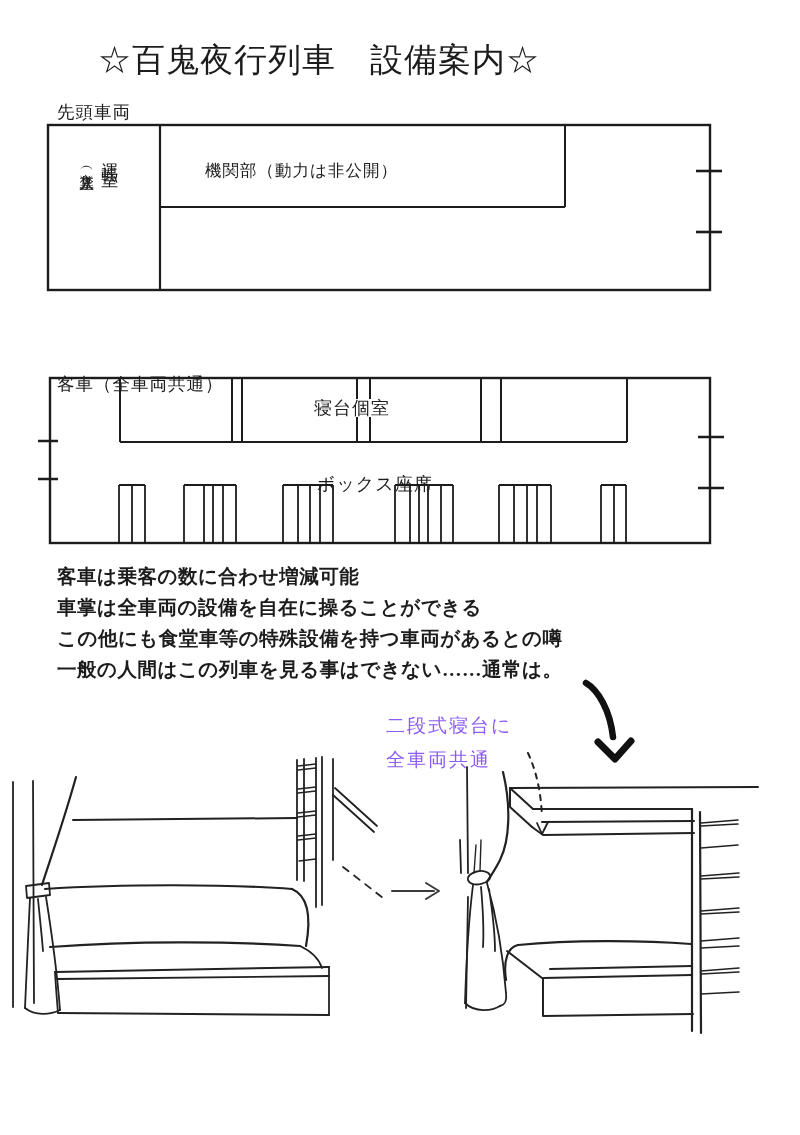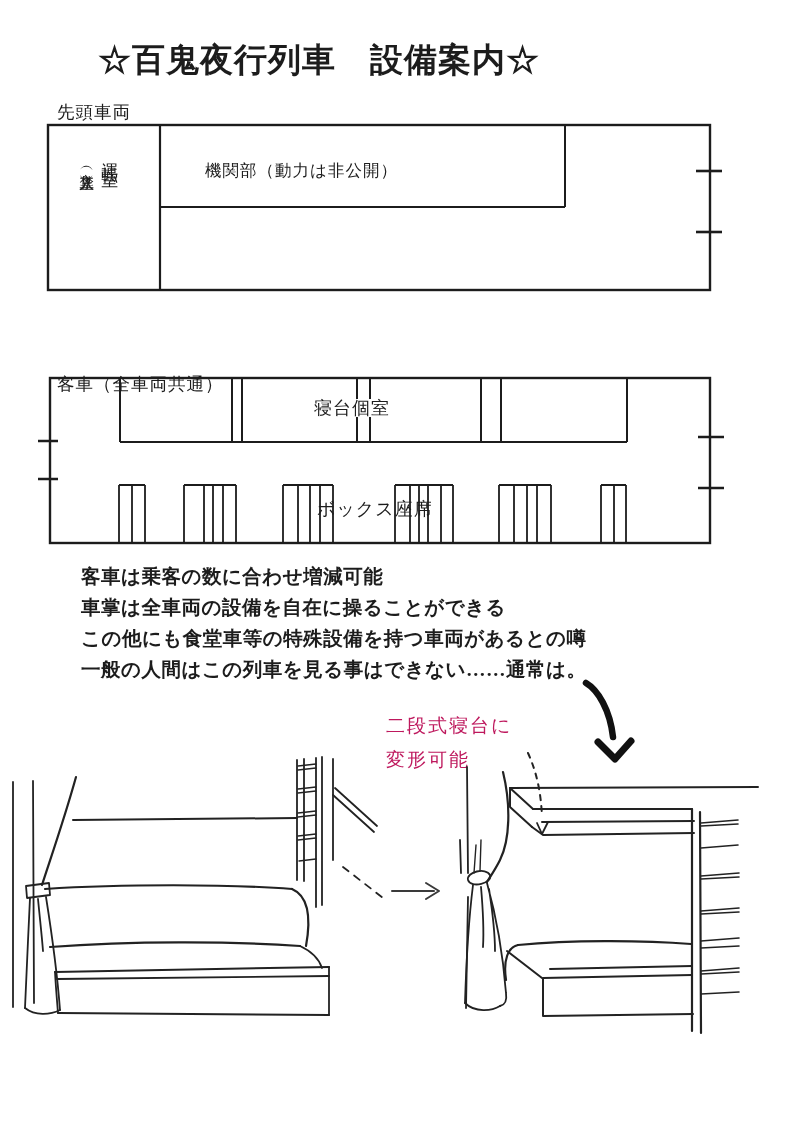--- a/index.html
+++ b/index.html
@@ -8,45 +8,45 @@
     width:800px;height:1135px;
     margin:0 auto;
     background:#ffffff;
     overflow:hidden;
     font-family:"Liberation Serif","DejaVu Serif",serif;
     color:#1c1c1c;
   }
   .abs{position:absolute;}
   .page-title{
     left:98px;top:38px;
-    font-size:33px;font-weight:bold;
+    font-size:33px;font-weight:normal;
     letter-spacing:1px;white-space:nowrap;
   }
   .section-heading{
     font-size:17.5px;font-weight:normal;letter-spacing:1px;white-space:nowrap;
   }
   .diagram-label{
     font-size:18px;letter-spacing:1px;white-space:nowrap;line-height:1;
   }
   .engine-label{
     left:205px;top:160px;font-size:16.5px;letter-spacing:1px;white-space:nowrap;
   }
   .cab-label{
     left:78px;top:149px;height:132px;
     writing-mode:vertical-rl;
     line-height:1.15;
   }
   .cab-label .main{display:block;font-size:17px;letter-spacing:4px;}
   .cab-label .sub{display:block;font-size:14.5px;letter-spacing:1px;padding-top:12px;margin-right:5px;}
-  .notes{left:57px;top:561px;margin-left:24px;}
+  .notes{left:57px;top:561px;}
   .note-line{
     font-size:19.5px;font-weight:bold;line-height:31px;
     letter-spacing:0.5px;white-space:nowrap;
   }
-  .caption{left:386px;top:709px;font-size:19px;line-height:34px;color:#be185d;letter-spacing:2px;}
+  .caption{left:386px;top:709px;font-size:19px;line-height:34px;color:#8b5cf6;letter-spacing:2px;}
   .caption div{white-space:nowrap;}
   svg{display:block;}
 </style>
 </head>
 <body>
 
 <div class="page">
 
   <div class="abs page-title">☆百鬼夜行列車　設備案内☆</div>
 
@@ -83,32 +83,32 @@
       <path d="M89 113H115 M89 113V171 M102 113V171 M115 113V171" stroke-width="1.8"></path>
       <path d="M154 113H206 M154 113V171 M174 113V171 M183 113V171 M193 113V171 M206 113V171" stroke-width="1.8"></path>
       <path d="M253 113H303 M253 113V171 M268 113V171 M280 113V171 M290 113V171 M303 113V171" stroke-width="1.8"></path>
       <path d="M365 113H423 M365 113V171 M380 113V171 M389 113V171 M398 113V171 M411 113V171 M423 113V171" stroke-width="1.8"></path>
       <path d="M469 113H521 M469 113V171 M484 113V171 M497 113V171 M507 113V171 M521 113V171" stroke-width="1.8"></path>
       <path d="M571 113H596 M571 113V171 M584 113V171 M596 113V171" stroke-width="1.8"></path>
     </g>
   </svg>
 
   <div class="abs diagram-label" style="left:311px;top:399px;background:#ffffff;padding:0 3px;">寝台個室</div>
-  <div class="abs diagram-label" style="left:317px;top:500px;">ボックス座席</div>
+  <div class="abs diagram-label" style="left:317px;top:475px;">ボックス座席</div>
 
   <div class="abs notes">
     <div class="note-line">客車は乗客の数に合わせ増減可能</div>
     <div class="note-line">車掌は全車両の設備を自在に操ることができる</div>
     <div class="note-line">この他にも食堂車等の特殊設備を持つ車両があるとの噂</div>
     <div class="note-line">一般の人間はこの列車を見る事はできない……通常は。</div>
   </div>
 
   <div class="abs caption">
     <div>二段式寝台に</div>
-    <div>変形可能</div>
+    <div>全車両共通</div>
   </div>
 
   <svg class="abs" style="left:553px;top:672px;" width="100" height="100" viewBox="0 0 100 100">
     <g stroke="#111" fill="none" stroke-linecap="round" stroke-linejoin="round">
       <path d="M33 11 C45 18 57 38 60 65" stroke-width="6.5"></path>
       <path d="M45 70 L62 87 L78 69" stroke-width="7"></path>
     </g>
   </svg>
 
   <svg class="abs" style="left:0;top:745px;" width="400" height="295" viewBox="0 0 400 295">

